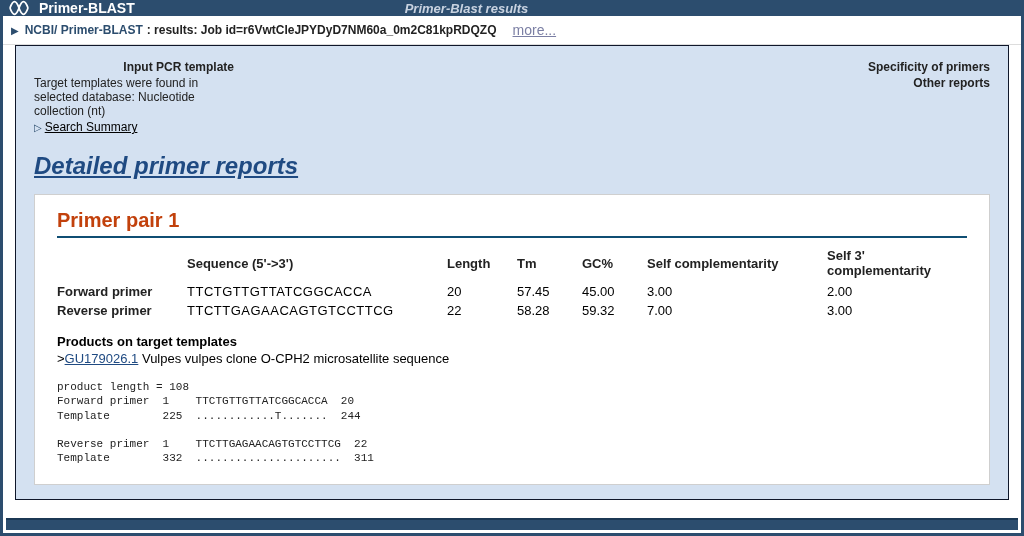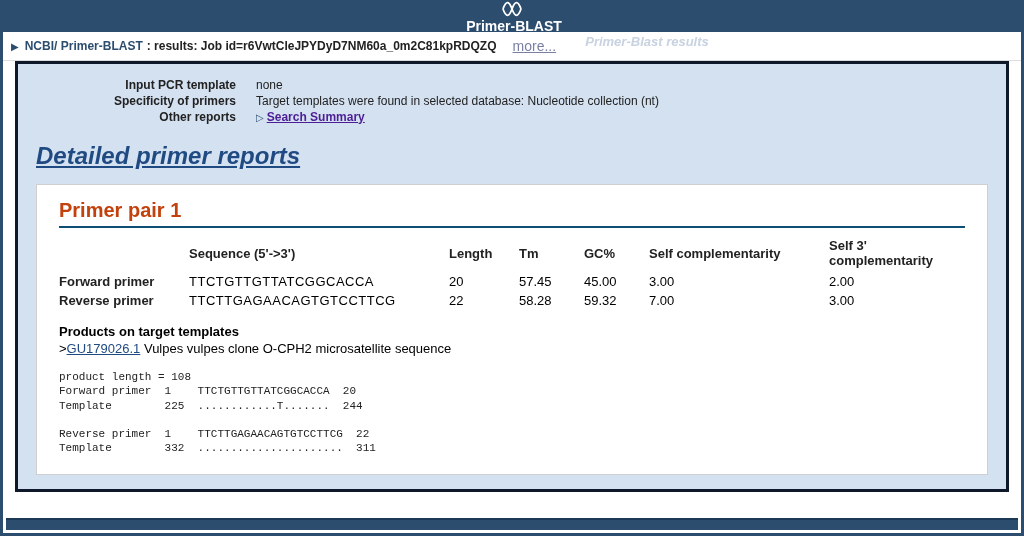--- a/index.html
+++ b/index.html
@@ -15,25 +15,24 @@
   .outer {
     border: 3px solid #2c4d6e;
     border-top: none;
     width: 1024px;
     height: 536px;
     position: relative;
     background: #fff;
   }
   .topbar {
     background: #2c4d6e;
-    height: 32px;
+    height: 16px;
     display: flex;
     align-items: center;
     color: #fff;
-    flex-direction: column;
   }
   .logo {
     width: 32px;
     display: flex;
     align-items: center;
     justify-content: center;
   }
   .logo svg { width: 22px; height: 18px; }
   .app-title {
     font-weight: bold;
@@ -74,43 +73,42 @@
   .crumbs .more {
     color: #7b7fa4;
     text-decoration: underline;
     margin-left: 12px;
     font-size: 14px;
   }
   .summary-panel {
     background: #d4e1f1;
     margin: 0 12px;
     padding: 14px 18px 14px 18px;
-    border: 3px solid #0f172a;
+    border: 1px solid #0f172a;
   }
   .summary-grid {
     display: grid;
     grid-template-columns: 200px auto;
     row-gap: 2px;
     column-gap: 20px;
     margin-bottom: 18px;
     font-size: 12px;
   }
   .summary-grid .label {
     text-align: right;
     font-weight: bold;
     color: #222;
   }
   .summary-grid .val {
     color: #222;
   }
   .tri-link {
-    color: #4c1d95;
+    color: #000000;
     text-decoration: underline;
     cursor: pointer;
-    font-weight: bold;
   }
   .tri-blue { color: #2c4d6e; font-size: 10px; margin-right: 3px; }
   .report-heading {
     color: #1f4a82;
     font-size: 24px;
     font-weight: bold;
     text-decoration: underline;
     margin: 6px 0 14px 0;
     font-style: italic;
   }
@@ -202,21 +200,20 @@
     <span class="tri">▶</span>
     <span class="crumb-link">NCBI/ Primer-BLAST</span>
     <span class="job"> : results: Job id=r6VwtCleJPYDyD7NM60a_0m2C81kpRDQZQ</span>
     <a class="more">more...</a>
   </div>
 
   <div class="summary-panel">
 
     <div class="summary-grid">
       <div class="label">Input PCR template</div>
-      <div class="val">none</div>
 
       <div class="label">Specificity of primers</div>
       <div class="val">Target templates were found in selected database: Nucleotide collection (nt)</div>
 
       <div class="label">Other reports</div>
       <div class="val">
         <span class="tri-blue">▷</span><a class="tri-link">Search Summary</a>
       </div>
     </div>
 

